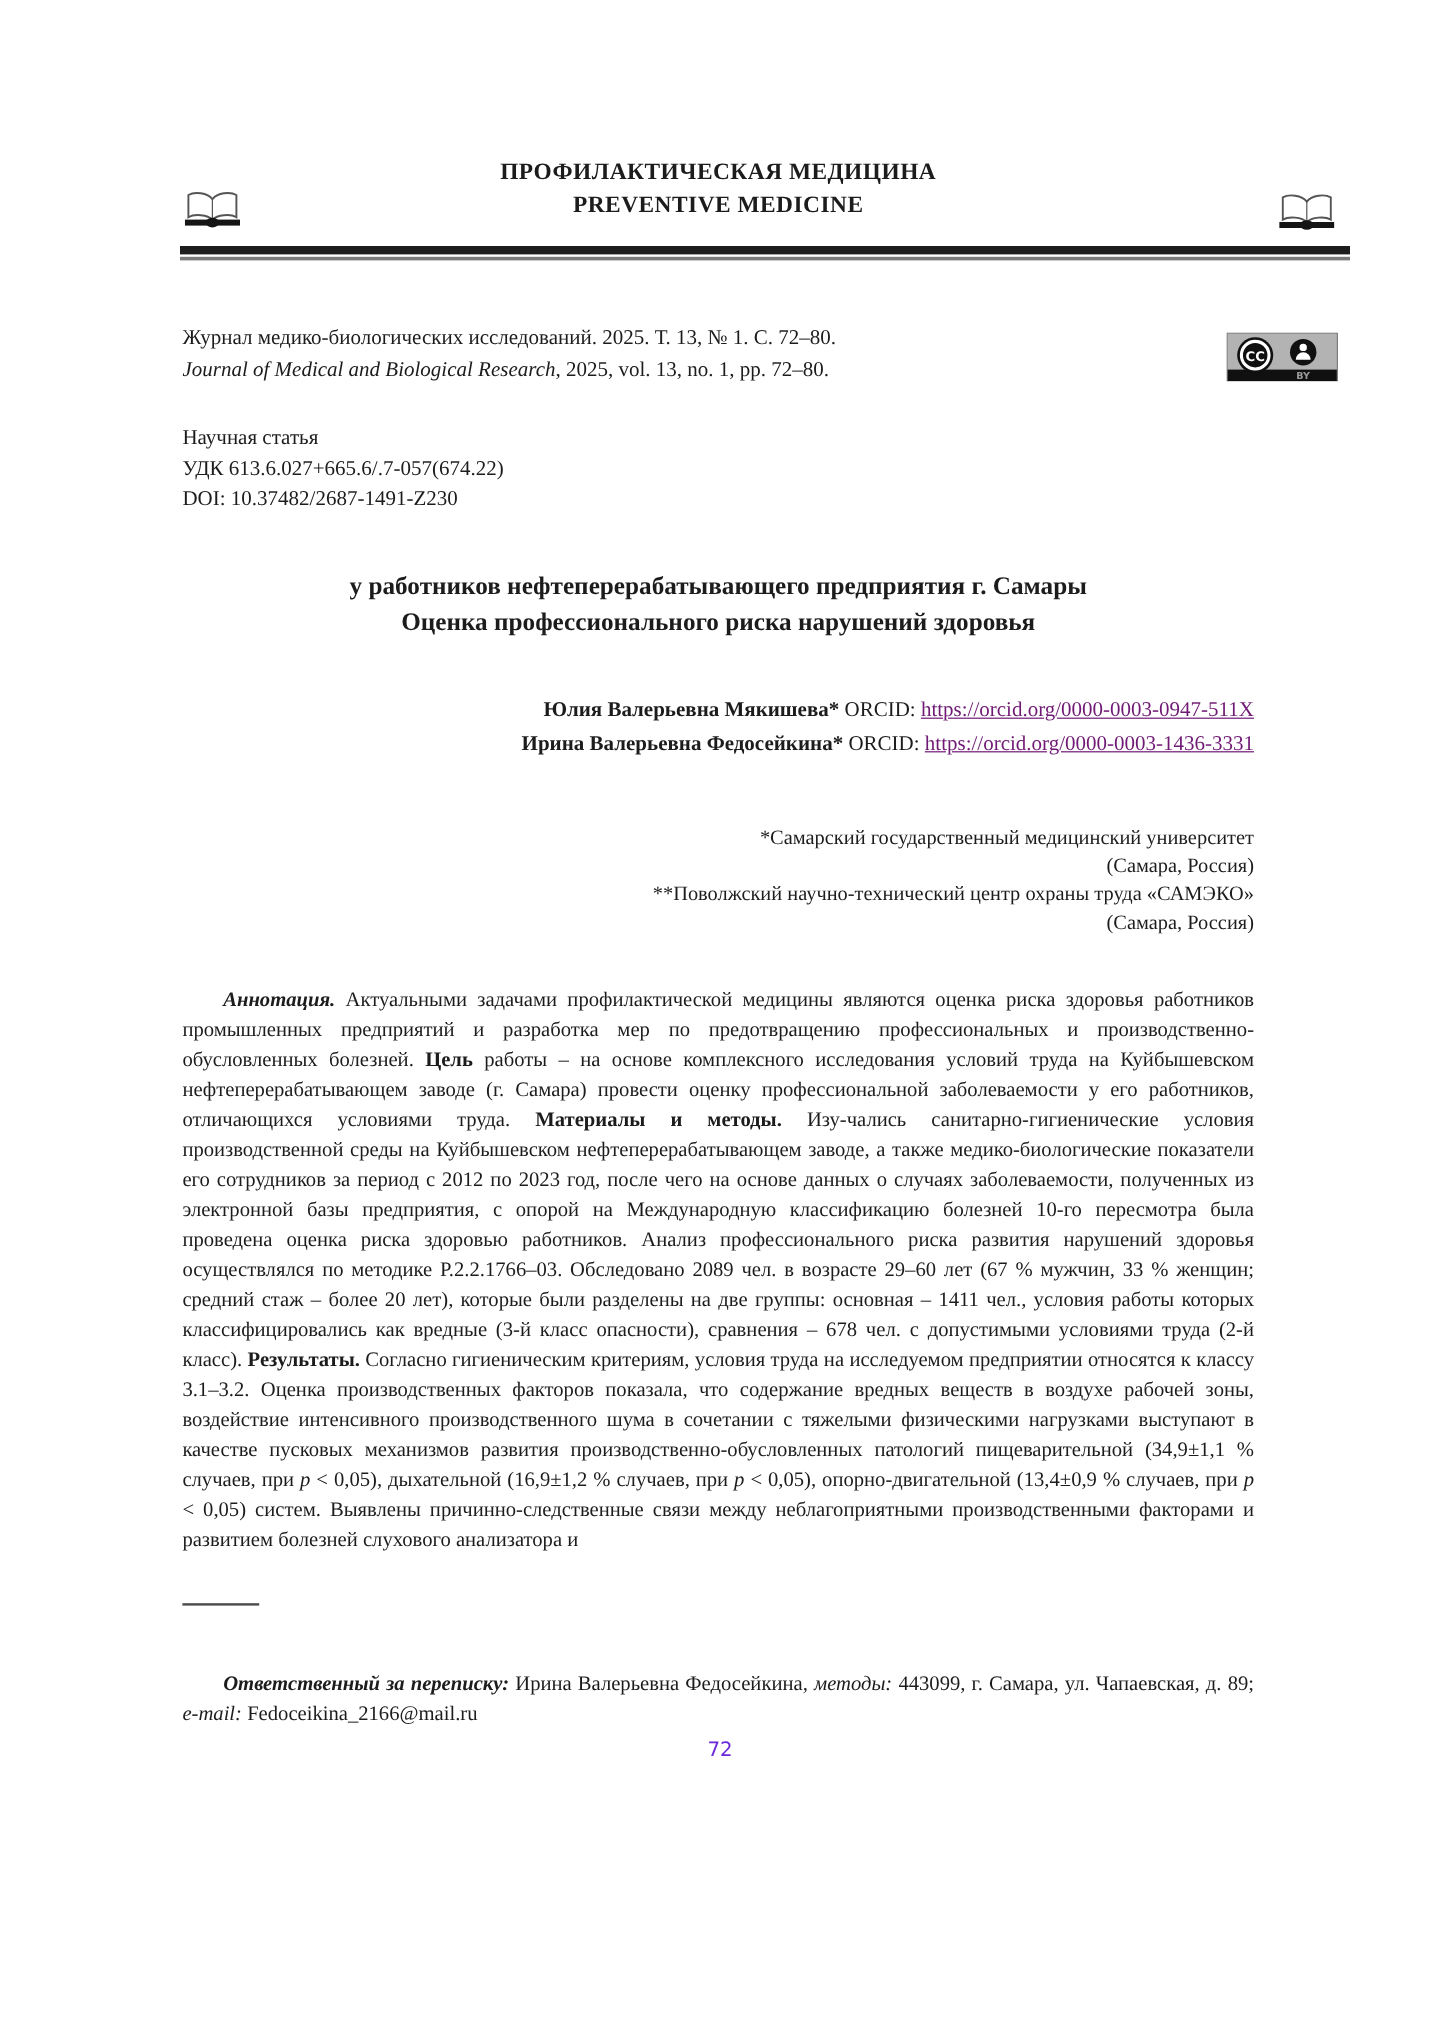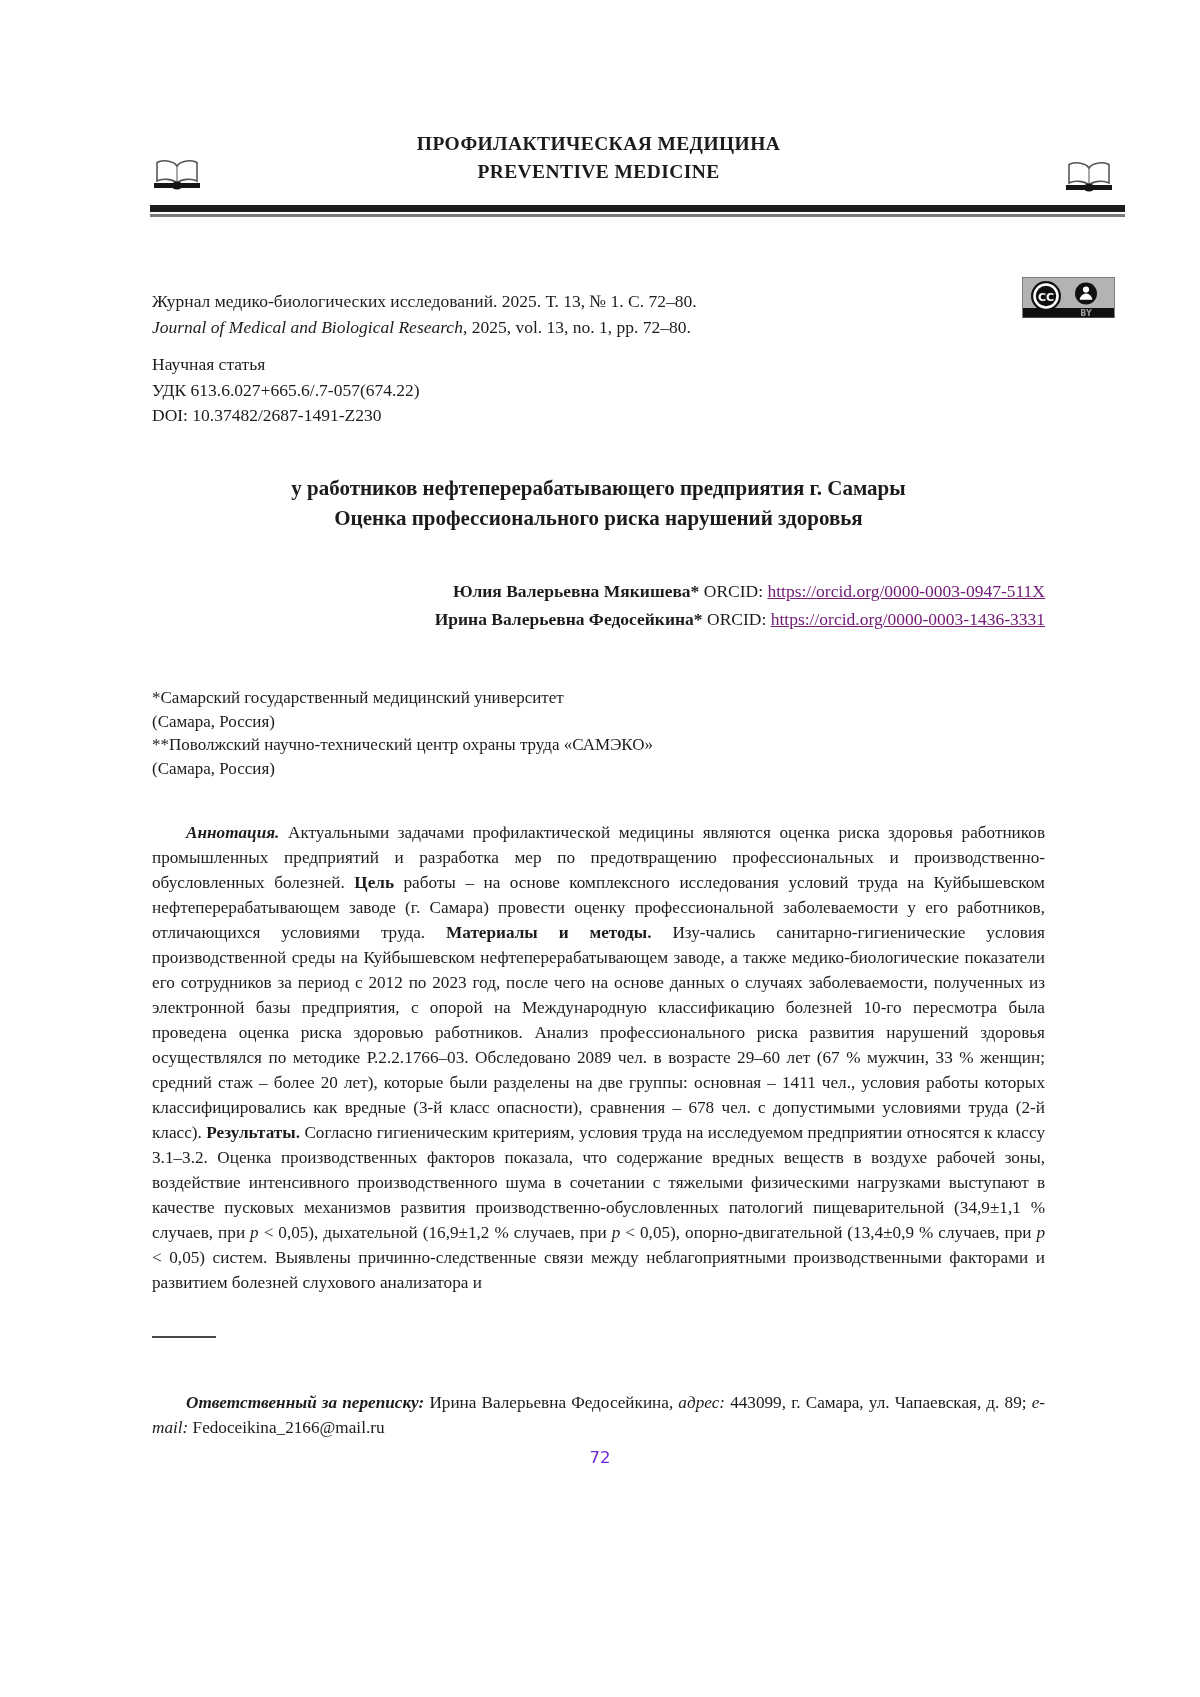--- a/index.html
+++ b/index.html
@@ -15,40 +15,40 @@
     text-align:center; font-weight:bold; font-size:19.5px; line-height:28px; letter-spacing:.4px; }
   .book-icon { position:absolute; }
   .book-icon.left  { left:154px; top:158px; }
   .book-icon.right { left:1066px; top:160px; }
   .header-rule { position:absolute; left:150px; top:205px; width:975px; }
   .header-rule .thick { height:7px; background:#1d1d1d; }
   .header-rule .thin  { height:3px; background:#7a7a7a; margin-top:2px; }
 
   
   .citation { position:absolute; left:152px; top:268px; width:800px;
-    font-size:17.5px; line-height:26px;margin-top:20px; }
+    font-size:17.5px; line-height:26px; }
   .citation .it { font-style:italic; }
   .cc-badge { position:absolute; left:1022px; top:277px; }
 
   
   .article-meta { position:absolute; left:152px; top:352px; font-size:17.5px; line-height:25.5px; }
 
   
   .article-title { position:absolute; left:152px; top:473px; width:893px;
     text-align:center; font-weight:bold; font-size:21px; line-height:30px; }
 
   
   .authors { position:absolute; left:152px; top:578px; width:893px;
     text-align:right; font-size:17.5px; line-height:27.5px; }
   .author-name { font-weight:bold; }
   .orcid-link { color:#701a75; text-decoration:underline; }
 
   
   .affiliations { position:absolute; left:152px; top:686px; width:893px;
-    text-align:left; font-size:17px; line-height:23.5px; }
+    text-align:right; font-size:17px; line-height:23.5px; }
 
   
   .abstract { position:absolute; left:152px; top:820px; width:893px;
     font-size:17.2px; line-height:25px; text-align:justify; text-indent:34px; }
   .run-bold { font-weight:bold; }
   .run-italic { font-style:italic; }
   .run-bolditalic { font-weight:bold; font-style:italic; }
 
   
   .footer-rule { position:absolute; left:152px; top:1336px; width:64px; height:2px; background:#4a4a4a; }
@@ -129,16 +129,16 @@
   <div class="affiliations">
       <div>*Самарский государственный медицинский университет</div>
       <div>(Самара, Россия)</div>
       <div>**Поволжский научно-технический центр охраны труда «САМЭКО»</div>
       <div>(Самара, Россия)</div>
     </div>
 
   <p class="abstract"><span class="run-bolditalic">Аннотация. </span><span class="run-normal">Актуальными задачами профилактической медицины являются оценка риска здоровья работников промышленных предприятий и разработка мер по предотвращению профессиональных и производственно-обусловленных болезней. </span><span class="run-bold">Цель</span><span class="run-normal"> работы – на основе комплексного исследования условий труда на Куйбышевском нефтеперерабатывающем заводе (г. Самара) провести оценку профессиональной заболеваемости у его работников, отличающихся условиями труда. </span><span class="run-bold">Материалы и методы.</span><span class="run-normal"> Изу-чались санитарно-гигиенические условия производственной среды на Куйбышевском нефтеперерабатывающем заводе, а также медико-биологические показатели его сотрудников за период с 2012 по 2023 год, после чего на основе данных о случаях заболеваемости, полученных из электронной базы предприятия, с опорой на Международную классификацию болезней 10-го пересмотра была проведена оценка риска здоровью работников. Анализ профессионального риска развития нарушений здоровья осуществлялся по методике Р.2.2.1766–03. Обследовано 2089 чел. в возрасте 29–60 лет (67 % мужчин, 33 % женщин; средний стаж – более 20 лет), которые были разделены на две группы: основная – 1411 чел., условия работы которых классифицировались как вредные (3-й класс опасности), сравнения – 678 чел. с допустимыми условиями труда (2-й класс). </span><span class="run-bold">Результаты.</span><span class="run-normal"> Согласно гигиеническим критериям, условия труда на исследуемом предприятии относятся к классу 3.1–3.2. Оценка производственных факторов показала, что содержание вредных веществ в воздухе рабочей зоны, воздействие интенсивного производственного шума в сочетании с тяжелыми физическими нагрузками выступают в качестве пусковых механизмов развития производственно-обусловленных патологий пищеварительной (34,9±1,1 % случаев, при </span><span class="run-italic">p</span><span class="run-normal"> &lt; 0,05), дыхательной (16,9±1,2 % случаев, при </span><span class="run-italic">p</span><span class="run-normal"> &lt; 0,05), опорно-двигательной (13,4±0,9 % случаев, при </span><span class="run-italic">p</span><span class="run-normal"> &lt; 0,05) систем. Выявлены причинно-следственные связи между неблагоприятными производственными факторами и развитием болезней слухового анализатора и</span></p>
 
   <div class="footer-rule"></div>
-  <p class="correspondence"><span class="run-bolditalic">Ответственный за переписку: </span><span class="run-normal">Ирина Валерьевна Федосейкина, </span><span class="run-italic">адрес: </span><span class="run-normal">443099, г. Самара, ул. Чапаевская, д. 89; </span><span class="run-italic">e-mail: </span><span class="run-normal">Fedoceikina_2166@mail.ru</span></p>
+  <p class="correspondence"><span class="run-bolditalic">Ответственный за переписку: </span><span class="run-normal">Ирина Валерьевна Федосейкина, </span><span class="run-italic">методы: </span><span class="run-normal">443099, г. Самара, ул. Чапаевская, д. 89; </span><span class="run-italic">e-mail: </span><span class="run-normal">Fedoceikina_2166@mail.ru</span></p>
   <div class="page-number">72</div>
 
 </div>
 
 </body></html>

